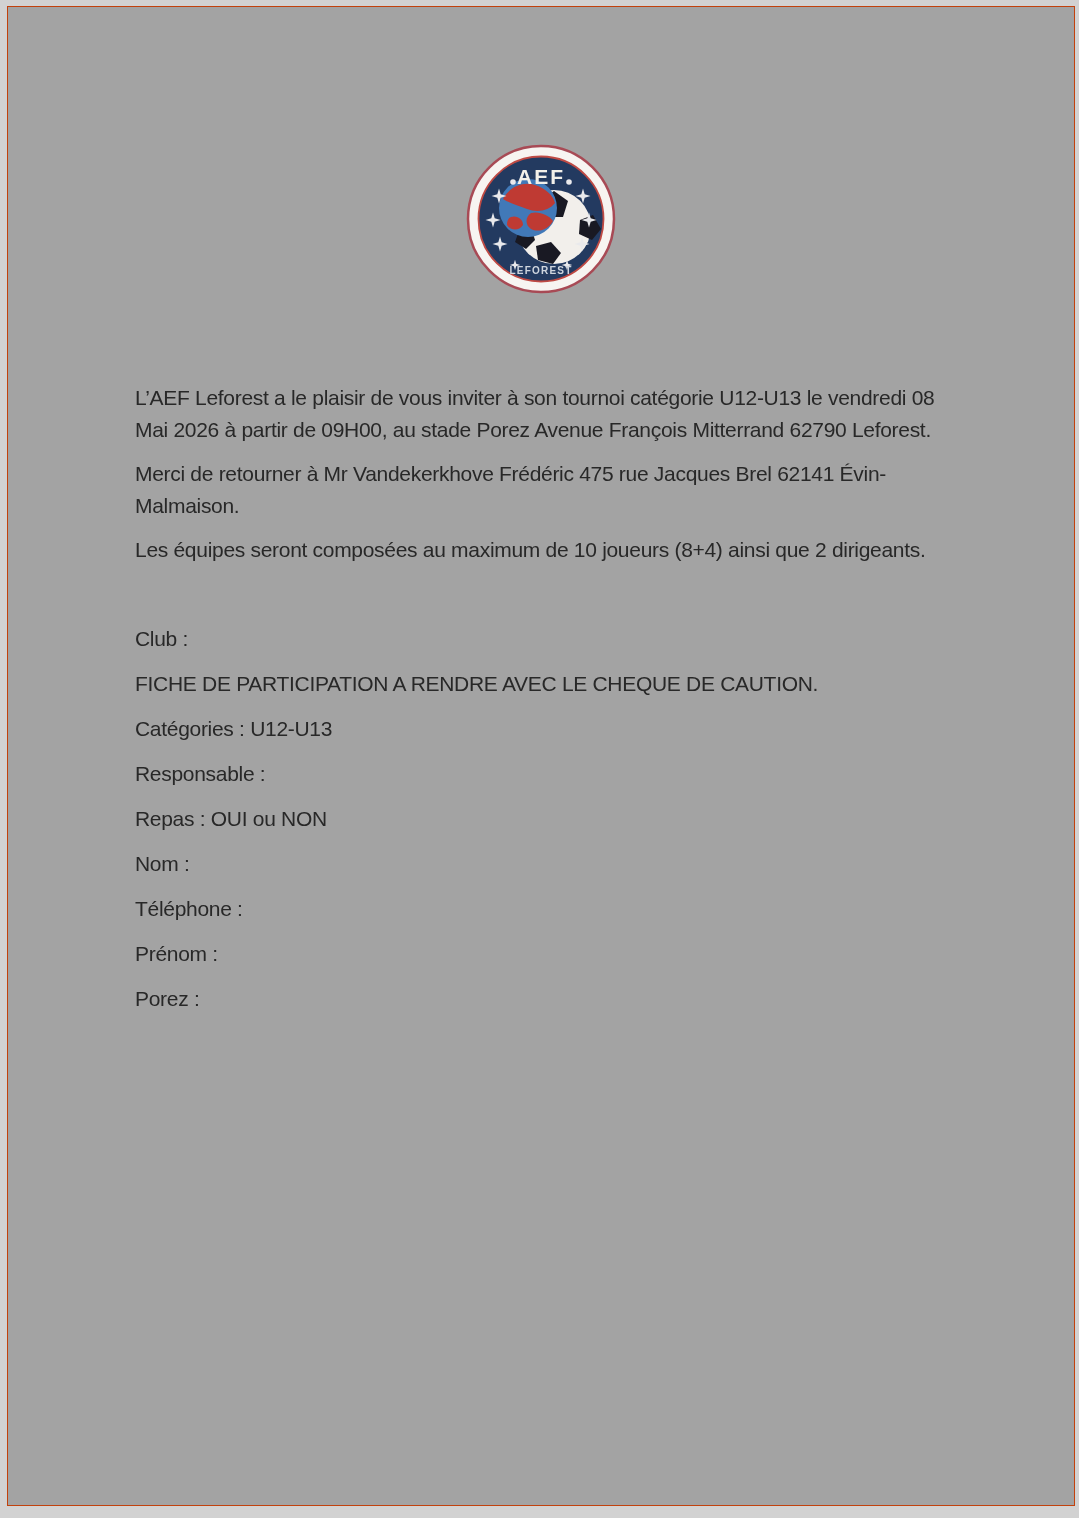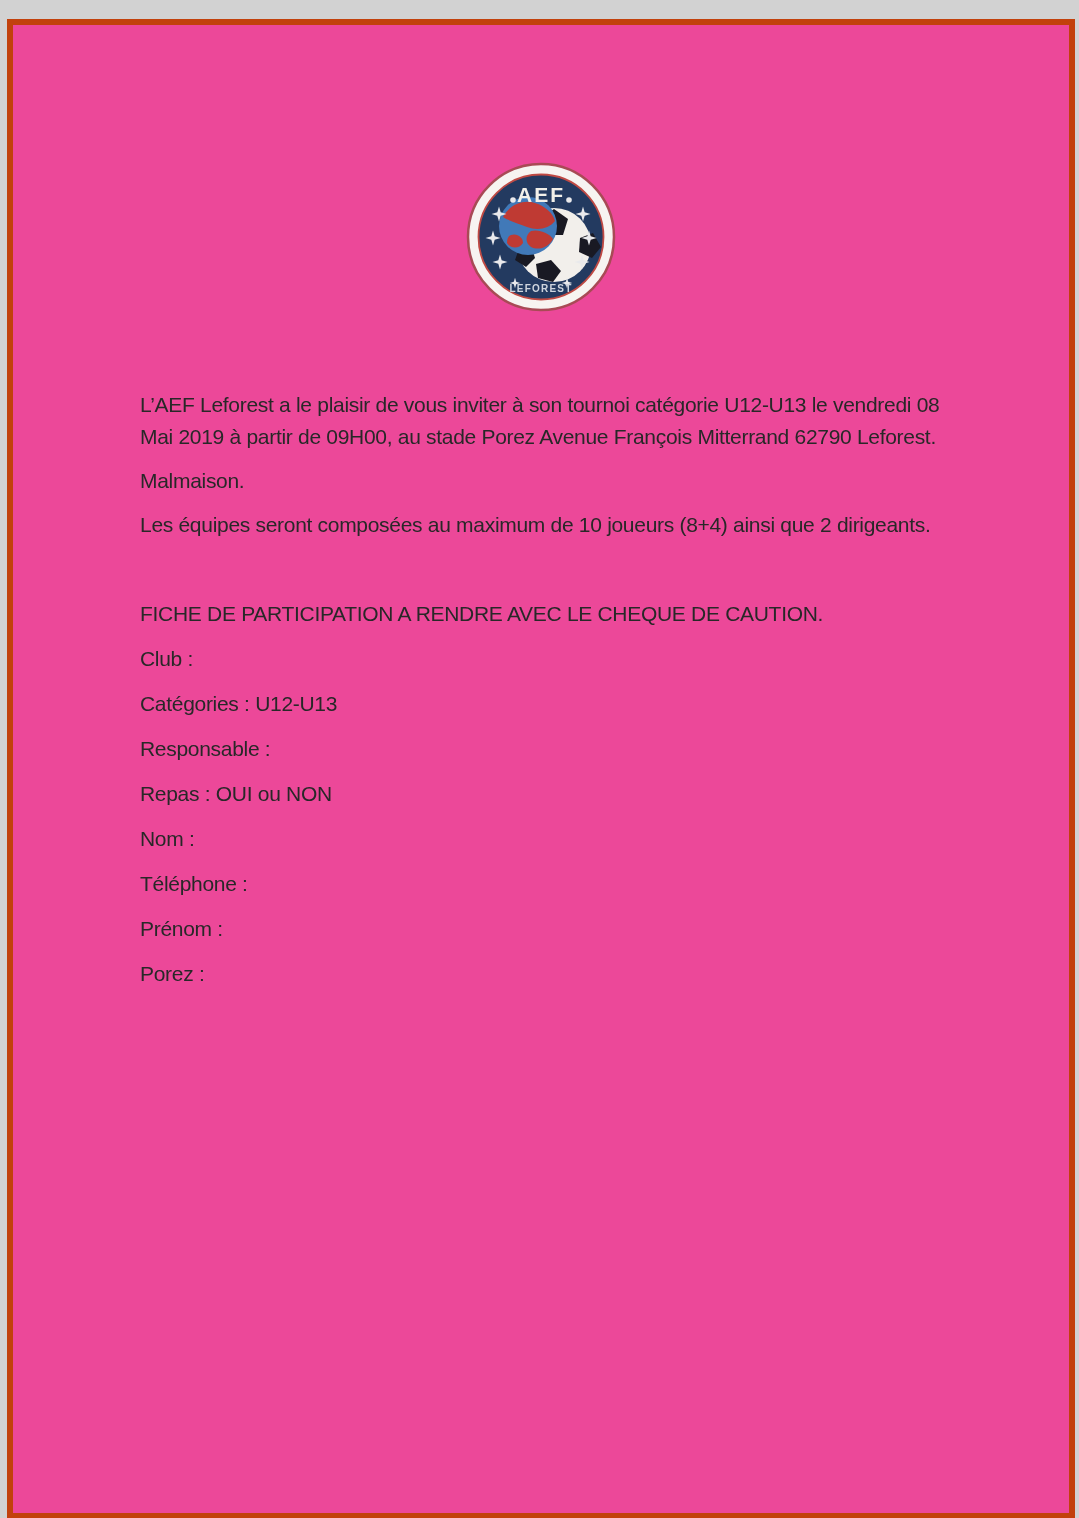--- a/index.html
+++ b/index.html
@@ -3,36 +3,36 @@
 <meta charset="utf-8">
 <style>
   html, body { margin:0; padding:0; }
   body {
     width:1079px; height:1518px; position:relative;
     background:#d2d2d2;
     font-family:"Liberation Sans", sans-serif;
     overflow:hidden;
   }
   .page {
-    position:absolute; left:7px; top:19px;
+    position:absolute; left:7px; top:6px;
     width:1068px; height:1500px;
-    background:#ec4899;
-    border:6px solid #c2410c;
+    background:#a3a3a3;
+    border:1px solid #c2410c;
     box-sizing:border-box;
   }
   .logo {
     position:absolute; top:136px; left:50%;
     transform:translateX(-50%);
     width:152px; height:152px;
   }
   .content {
     position:absolute; left:127px; top:364px; width:900px;
     color:#282828; font-size:21px; letter-spacing:-0.3px;
   }
-  .para { margin:0 0 12px 0; }
+  .para { margin:11px 0 12px 0; }
   .line { line-height:32px; white-space:nowrap; }
   .blank-line { height:33px; margin-bottom:12px; }
   .form-section .para { margin-bottom:13px; }
   .badge-text { font-family:"Liberation Sans", sans-serif; font-weight:bold; }
 </style>
 </head>
 <body>
 
 <div class="page">
 
@@ -82,41 +82,42 @@
 
       <text class="badge-text" x="76" y="41" font-size="21" text-anchor="middle" letter-spacing="2" fill="#f2f0ea">AEF</text>
       <text class="badge-text" x="76" y="131" font-size="10" text-anchor="middle" letter-spacing="1.2" fill="#cfd5de">LEFOREST</text>
     </svg>
   </div>
 
   <div class="content">
 
     <p class="para">
       <span class="line" style="display:block">L’AEF Leforest a le plaisir de vous inviter à son tournoi catégorie U12-U13 le vendredi 08</span>
-      <span class="line" style="display:block">Mai 2019 à partir de 09H00, au stade Porez Avenue François Mitterrand 62790 Leforest.</span>
+      <span class="line" style="display:block">Mai 2026 à partir de 09H00, au stade Porez Avenue François Mitterrand 62790 Leforest.</span>
     </p>
 
 
     <p class="para">
     </p>
 
     <p class="para">
+      <span class="line" style="display:block">Merci de retourner à Mr Vandekerkhove Frédéric 475 rue Jacques Brel 62141 Évin-</span>
       <span class="line" style="display:block">Malmaison.</span>
     </p>
 
     <p class="para">
       <span class="line" style="display:block">Les équipes seront composées au maximum de 10 joueurs (8+4) ainsi que 2 dirigeants.</span>
     </p>
 
 
     <div class="blank-line"></div>
 
     <div class="form-section">
+      <p class="para line">Club :</p>
       <p class="para line">FICHE DE PARTICIPATION A RENDRE AVEC LE CHEQUE DE CAUTION.</p>
-      <p class="para line">Club :</p>
       <p class="para line">Catégories : U12-U13</p>
       <p class="para line">Responsable :</p>
       <p class="para line">Repas : OUI ou NON</p>
       <p class="para line">Nom :</p>
       <p class="para line">Téléphone :</p>
       <p class="para line">Prénom :</p>
       <p class="para line">Porez :</p>
     </div>
 
   </div>

